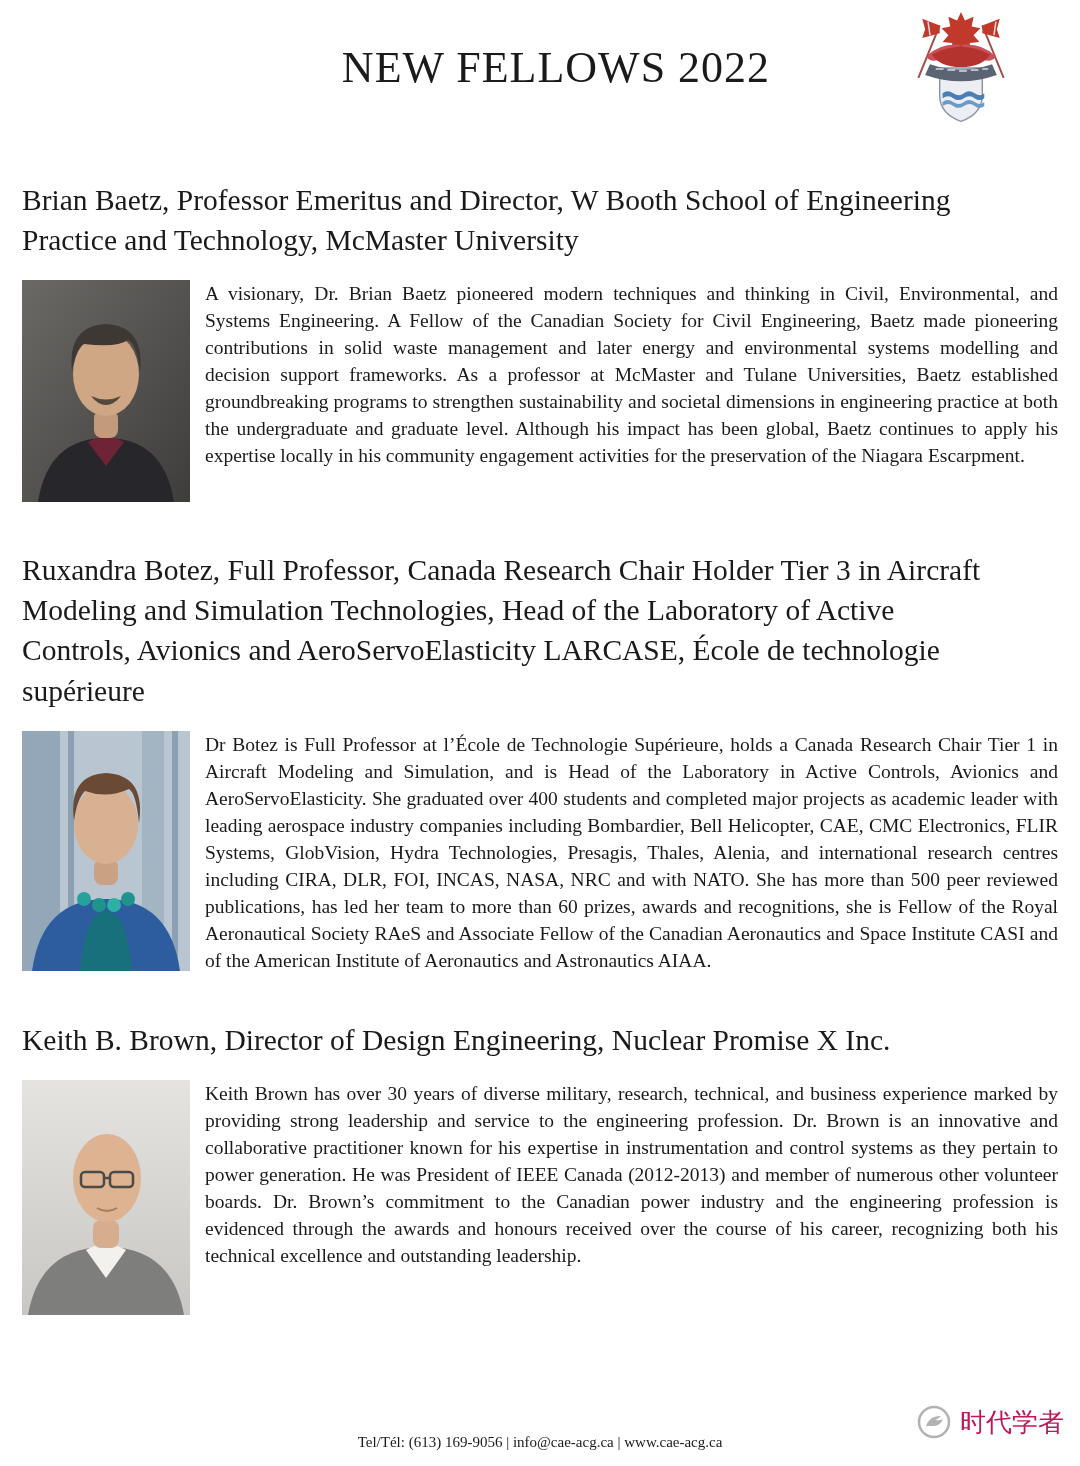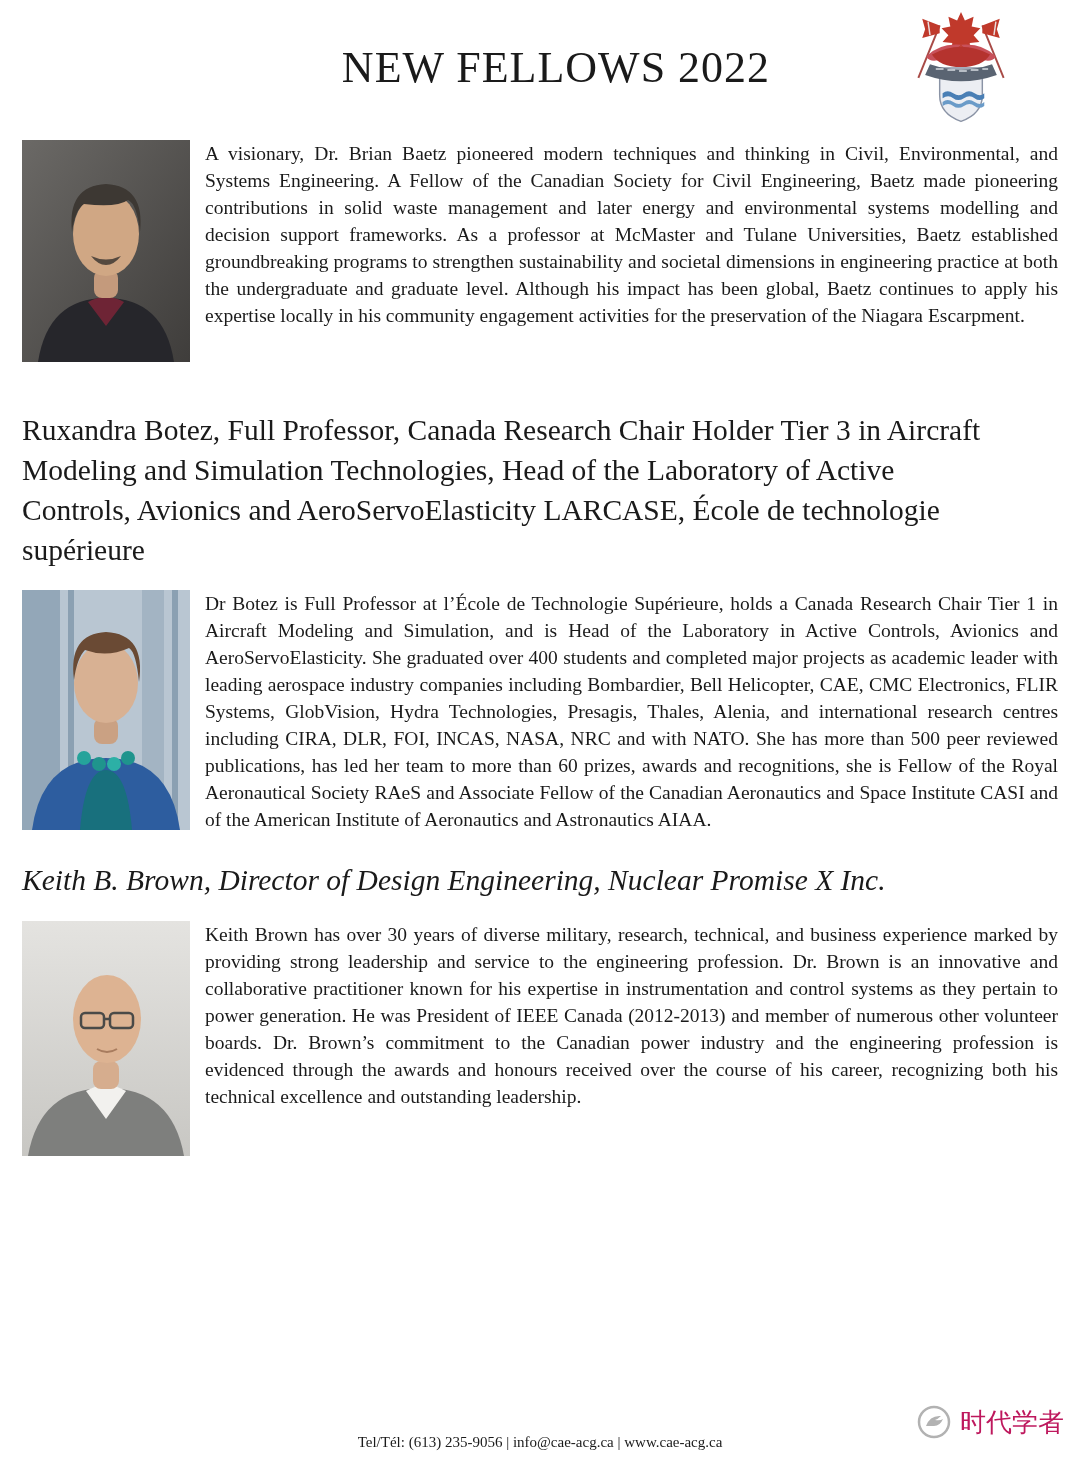--- a/index.html
+++ b/index.html
@@ -26,21 +26,21 @@
 
   .fellow h2 {
     font-weight: 400;
     font-size: 29.5px;
     line-height: 1.36;
     margin: 0 0 20px 0;
     max-width: 985px;
   }
   .fellow-1 h2 { margin-top: 40px; }
   .fellow-2 h2 { margin-top: 48px; }
-  .fellow-3 h2 { margin-top: 27px; font-style: italic; }
+  .fellow-3 h2 { margin-top: 46px; }
 
   .row { display: flex; gap: 15px; align-items: flex-start; }
   .photo { flex: 0 0 168px; line-height: 0; }
   .photo svg { display: block; }
 
   .bio {
     margin: 0;
     font-size: 19.5px;
     line-height: 27px;
     text-align: justify;
@@ -93,20 +93,21 @@
 
       <path d="M28 58 q32 11 64 0 l5 11 q-37 13 -74 0 z" fill="#5a6472"></path>
       <path d="M34 63 h8 M46 64 h8 M58 65 h8 M70 64 h8 M82 63 h6" stroke="#d8dce2" stroke-width="1.5"></path>
     </svg>
   </div>
 </div>
 
 <div class="content">
 
   <section class="fellow fellow-1">
+    <h2>Brian Baetz, Professor Emeritus and Director, W Booth School of Engineering Practice and Technology, McMaster University</h2>
     <div class="row">
       <div class="photo">
         <svg width="168" height="222" viewBox="0 0 168 222">
           <defs>
             <linearGradient id="bg1" x1="0" y1="0" x2="1" y2="1">
               <stop offset="0" stop-color="#6b6966"></stop>
                 <stop offset="1" stop-color="#3f3d3b"></stop>
             </linearGradient>
           </defs>
           <rect width="168" height="222" fill="url(#bg1)"></rect>
@@ -169,21 +170,21 @@
           <path d="M75 128 q10 6 20 0" stroke="#a87c5e" stroke-width="2" fill="none"></path>
         </svg>
       </div>
       <p class="bio">Keith Brown has over 30 years of diverse military, research, technical, and business experience marked by providing strong leadership and service to the engineering profession. Dr. Brown is an innovative and collaborative practitioner known for his expertise in instrumentation and control systems as they pertain to power generation. He was President of IEEE Canada (2012-2013) and member of numerous other volunteer boards. Dr. Brown’s commitment to the Canadian power industry and the engineering profession is evidenced through the awards and honours received over the course of his career, recognizing both his technical excellence and outstanding leadership.</p>
     </div>
   </section>
 
 </div>
 
 <div class="footer">
-  <div>Tel/Tél: (613) 235-9056 | info@cae-acg.ca | www.cae-acg.ca</div>
+  <div>Tel/Tél: (613) 169-9056 | info@cae-acg.ca | www.cae-acg.ca</div>
 </div>
 
 <div class="watermark">
   <svg width="36" height="36" viewBox="0 0 36 36">
     <circle cx="18" cy="18" r="15" fill="none" stroke="#b2b2b2" stroke-width="2.5"></circle>
     <path d="M10 22 q4 -11 15 -10 q-3 3 -6 4 q5 1 8 -1 q-3 7 -9 7 q-5 0 -8 0 z" fill="#b2b2b2"></path>
   </svg>
   <span>时代学者</span>
 </div>
 

